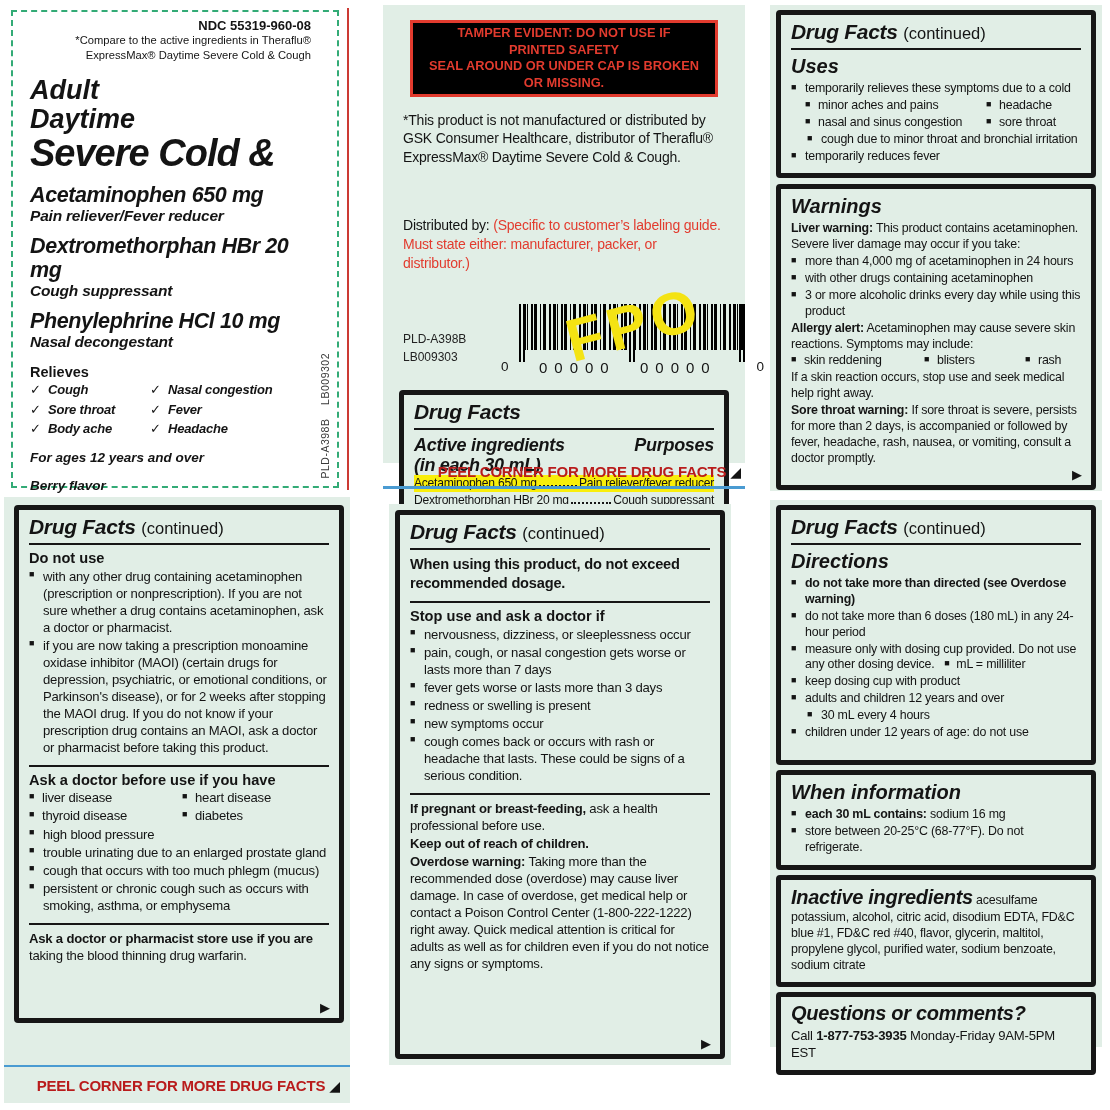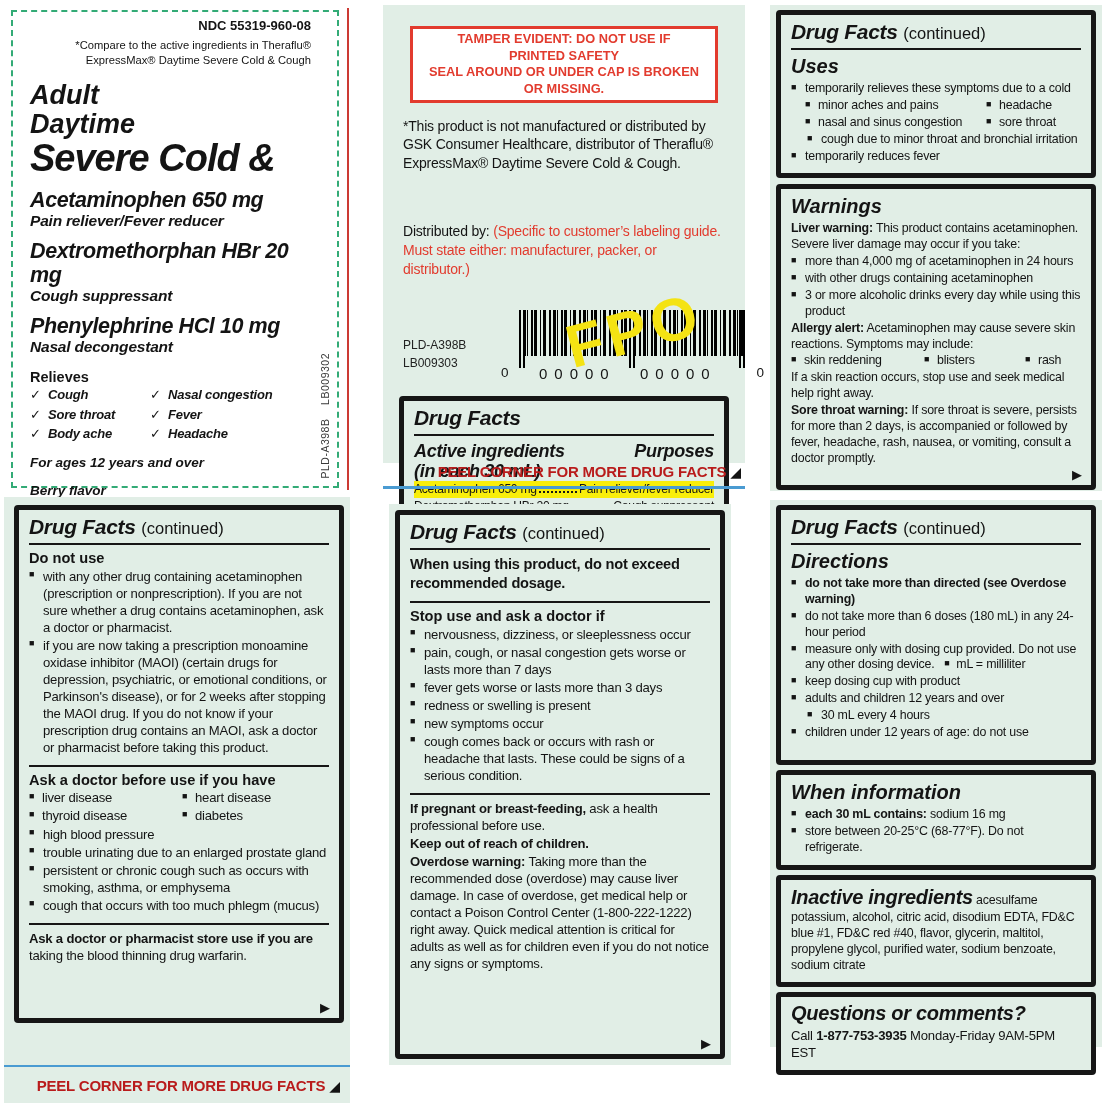--- a/index.html
+++ b/index.html
@@ -34,21 +34,21 @@
   .tri{font-size:14px;margin-left:4px;}
   b{letter-spacing:-.2px;}
 
   
   #front{left:8px;top:8px;width:345px;height:482px;background:#fff;}
   #front .dashedframe{position:absolute;left:3px;top:2px;right:14px;bottom:2px;
         border:2px dashed var(--seal-green,#33ab76);}
   #front .redline{position:absolute;top:0;bottom:0;right:4px;width:2px;background:var(--trim-red,#cc3a34);}
   .front-inner{position:absolute;left:22px;top:10px;right:42px;}
   .ndc{text-align:right;font-weight:bold;font-size:13px;}
-  .compare{text-align:right;font-size:11.2px;line-height:1.3;margin-top:5px;}
+  .compare{text-align:right;font-size:11.2px;line-height:1.3;}
   .brand{font-style:italic;font-weight:bold;}
   .brand.sm{font-size:27px;line-height:1.07;}
   .brand.lg{font-size:38px;line-height:1.05;letter-spacing:-1px;}
   .brand-block{margin-top:14px;}
   .active-name{font-size:21.5px;font-style:italic;font-weight:bold;line-height:1.12;margin-top:9px;letter-spacing:-.4px;}
   .active-desc{font-size:15.5px;font-style:italic;font-weight:bold;letter-spacing:-.2px;}
   .relieves-head{margin-top:13px;font-weight:bold;font-size:14.5px;}
   .checkcols{display:flex;}
   ul.checks{list-style:none;margin:0;padding:0;}
   ul.checks.col1{width:120px;}
@@ -56,21 +56,21 @@
       font-weight:bold;line-height:1.5;letter-spacing:-.2px;}
   ul.checks li::before{content:"✓";position:absolute;left:0;top:0;font-style:normal;font-weight:normal;}
   .ages{margin-top:11px;font-style:italic;font-weight:bold;font-size:13.5px;}
   .flavor{margin-top:11px;font-style:italic;font-weight:bold;font-size:13.5px;line-height:1.5;}
   .volume{margin-top:9px;font-style:italic;font-weight:bold;font-size:15.5px;}
   .sidecode{position:absolute;right:22px;bottom:12px;writing-mode:vertical-rl;transform:rotate(180deg);
       font-size:10.5px;color:#3a3a3a;white-space:pre;letter-spacing:.5px;}
 
   
   #neck{left:383px;top:5px;width:362px;height:458px;}
-  .tamper{width:308px;margin:21px auto 0;background:#ffffff;border:3px solid var(--alert-red,#e23b2e);
+  .tamper{width:308px;margin:15px auto 0;background:#000000;border:3px solid var(--alert-red,#e23b2e);
       color:var(--alert-red,#e23b2e);font-weight:bold;font-size:12.8px;text-align:center;
       line-height:1.3;padding:2px 16px;box-sizing:border-box;}
   .p14{margin:14px 20px 0;font-size:14px;line-height:1.33;letter-spacing:-.2px;}
   .dist{margin:50px 20px 0;}
   .red{color:var(--alert-red,#e23b2e);}
   .bcwrap{position:relative;margin:30px 14px 0 20px;height:78px;}
   .plate{position:absolute;left:0;bottom:14px;font-size:12px;line-height:1.5;color:#222;}
   .barcode{position:absolute;left:104px;top:2px;width:250px;height:72px;}
   .bars{position:absolute;left:12px;right:12px;top:0;height:46px;
      background:repeating-linear-gradient(90deg,#000 0 2px,transparent 2px 4px,#000 4px 7px,
@@ -289,22 +289,22 @@
         <span class="cellb c1">liver disease</span>
         <span class="cellb">heart disease</span>
       </div>
       <div class="tcrow" style="margin-left:0">
         <span class="cellb c1">thyroid disease</span>
         <span class="cellb">diabetes</span>
       </div>
       <ul class="blist">
         <li class="b">high blood pressure</li>
         <li class="b">trouble urinating due to an enlarged prostate gland</li>
+        <li class="b">cough that occurs with too much phlegm (mucus)</li>
         <li class="b">persistent or chronic cough such as occurs with smoking, asthma, or emphysema</li>
-        <li class="b">cough that occurs with too much phlegm (mucus)</li>
       </ul>
       <div class="rule" style="margin-top:9px"></div>
       <p class="t13"><b>Ask a doctor or pharmacist store use if you are</b> <span>taking the blood thinning drug warfarin.</span></p>
       <span class="arrow">▶</span>
     </div>
     <div class="blline"></div>
     <div class="peelrow">
       <span class="peel">PEEL CORNER FOR MORE DRUG FACTS</span><span class="tri">◢</span>
     </div>
   </section>

